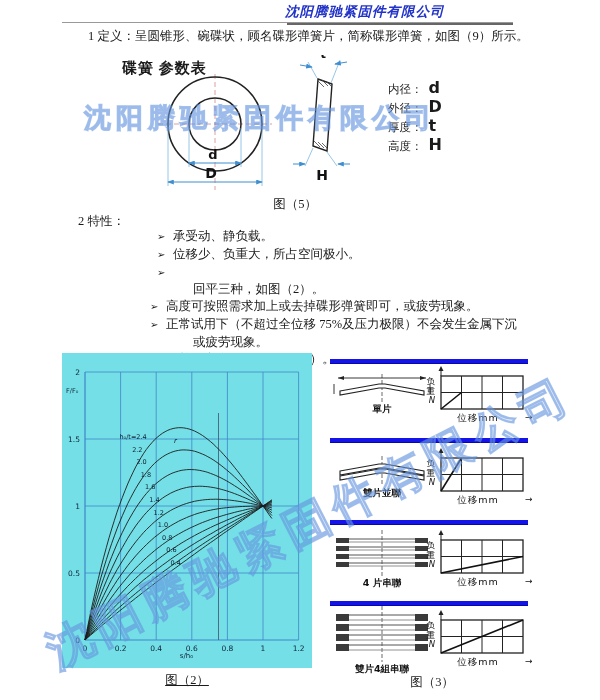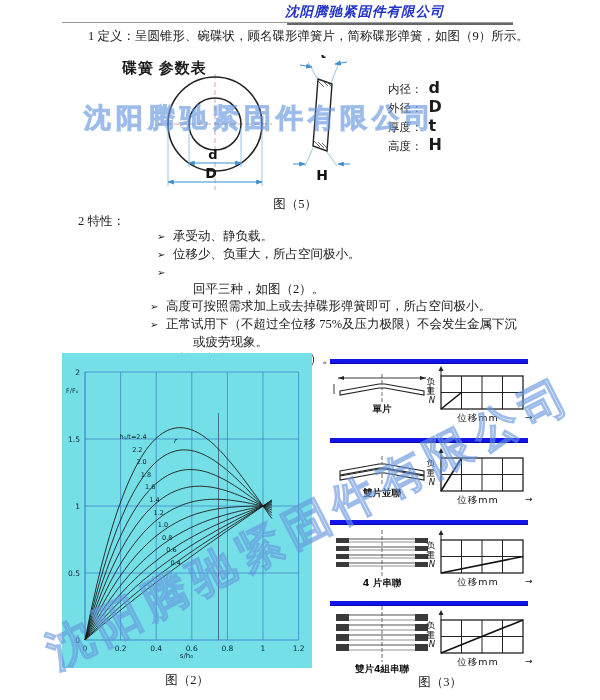--- a/index.html
+++ b/index.html
@@ -7,22 +7,22 @@
         font-family:"Liberation Serif","DejaVu Serif",serif;color:#1a1a1a;}
   .abs{position:absolute;}
   .company{left:285px;top:3px;font-size:13.5px;font-weight:bold;font-style:italic;
            color:#2233c8;letter-spacing:1px;white-space:nowrap;}
   .hline1{left:62px;top:22px;width:451px;height:1px;background:#999;}
   .hline2{left:287px;top:23px;width:226px;height:2px;background:#666;}
   .para1{left:88px;top:28px;width:480px;font-size:12.5px;white-space:nowrap;}
   .fig1title{left:122px;top:59px;font-size:15px;font-weight:bold;letter-spacing:1px;}
   .caption{font-size:12.5px;text-align:center;}
   .cap1{left:255px;top:196px;width:80px;}
-  .cap2{left:62px;top:672px;width:250px;}
-  .cap3{left:390px;top:674px;width:100px;}
+  .cap2{left:62px;top:672px;width:250px;text-decoration:underline;}
+  .cap3{left:382px;top:674px;width:100px;}
   .sec2{left:78px;top:213px;font-size:12.5px;}
   .bullets{left:150px;top:228px;width:420px;}
   .brow{display:flex;font-size:12.5px;line-height:16.8px;white-space:nowrap;}
   .bm{width:16px;flex:0 0 16px;font-family:"DejaVu Sans",sans-serif;font-size:10px;padding-top:1px;}
   .brow.ga{padding-left:7px;}
   .brow.cont{padding-left:43px;}
   .fig2box{left:62px;top:353px;width:250px;height:315px;background:#74dfe6;}
   .bar{left:330px;width:198px;height:4px;background:#1414e8;box-shadow:0 1px 0 #0808a8;}
   .params{left:388px;top:78px;width:100px;}
   .prow{display:flex;align-items:flex-end;height:19px;}
@@ -126,21 +126,21 @@
         <span>位移少、负重大，所占空间极小。</span>
       </div>
       <div class="brow ga">
         <span class="bm">➢</span>
       </div>
       <div class="brow cont">
         <span>回平三种，如图（2）。</span>
       </div>
       <div class="brow gb">
         <span class="bm">➢</span>
-        <span>高度可按照需求加上或去掉碟形弹簧即可，所占空间极小。</span>
+        <span>高度可按照需求加上或去掉碟形弹簧即可，或疲劳现象。</span>
       </div>
       <div class="brow gb">
         <span class="bm">➢</span>
         <span>正常试用下（不超过全位移 75%及压力极限）不会发生金属下沉</span>
       </div>
       <div class="brow cont">
         <span>或疲劳现象。</span>
       </div>
       <div class="brow gb">
         <span class="bm">➢</span>

